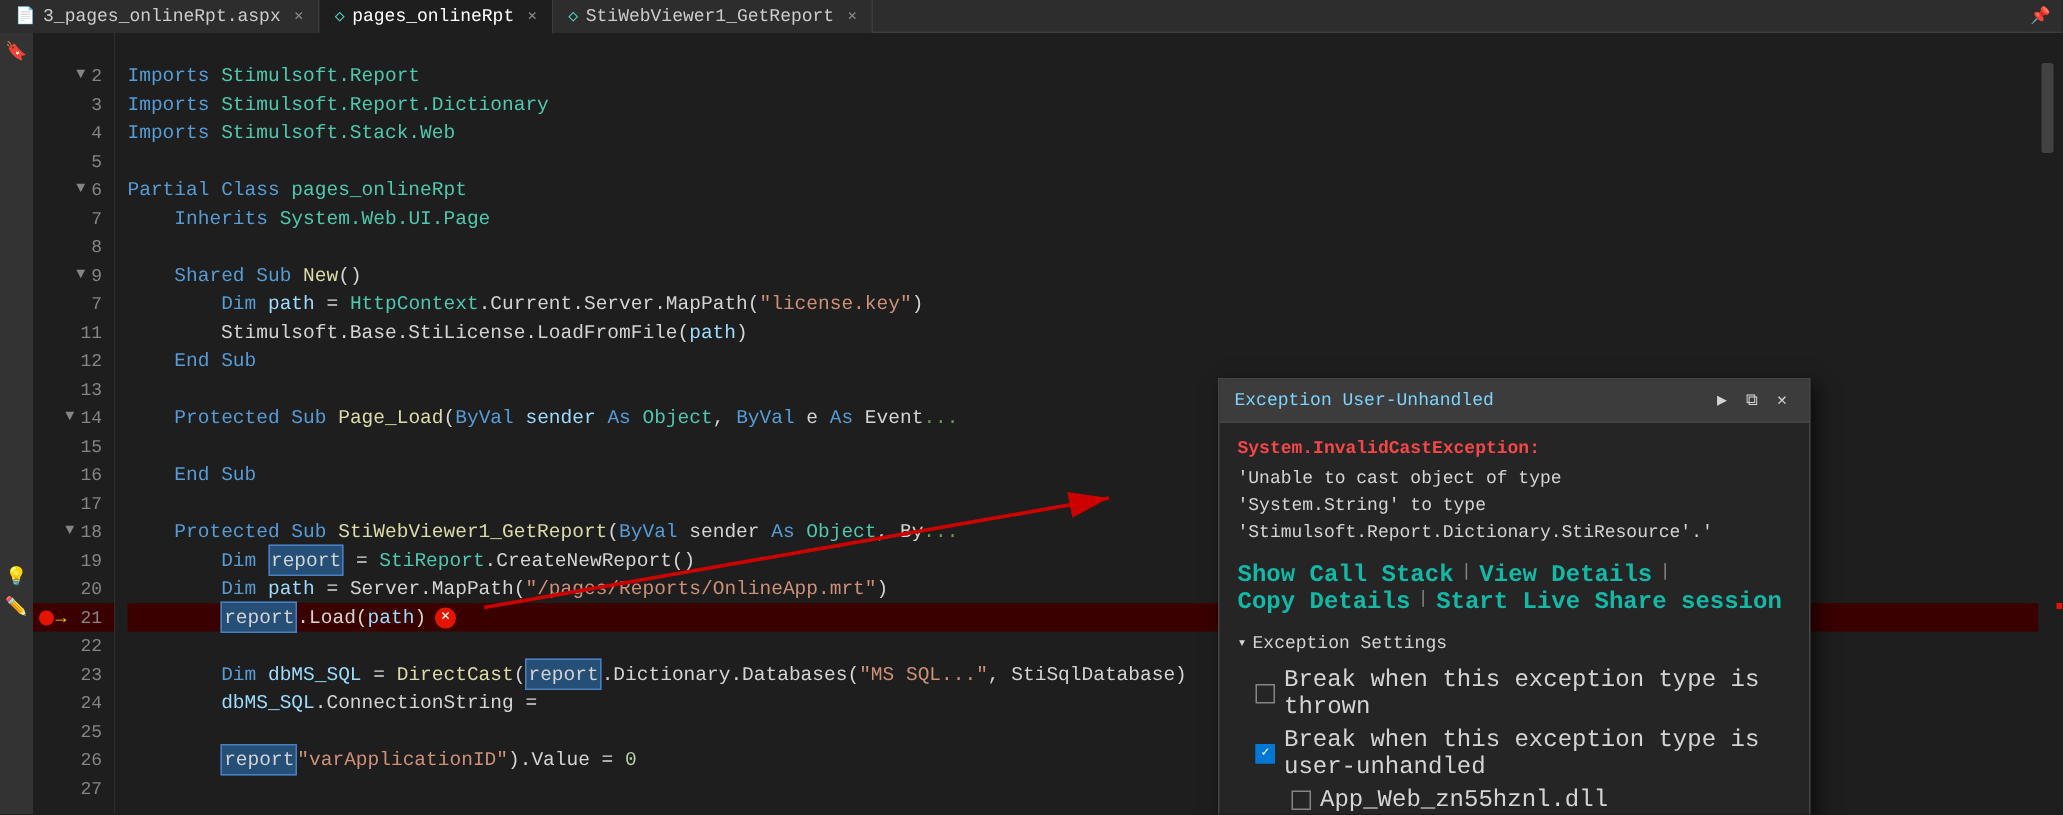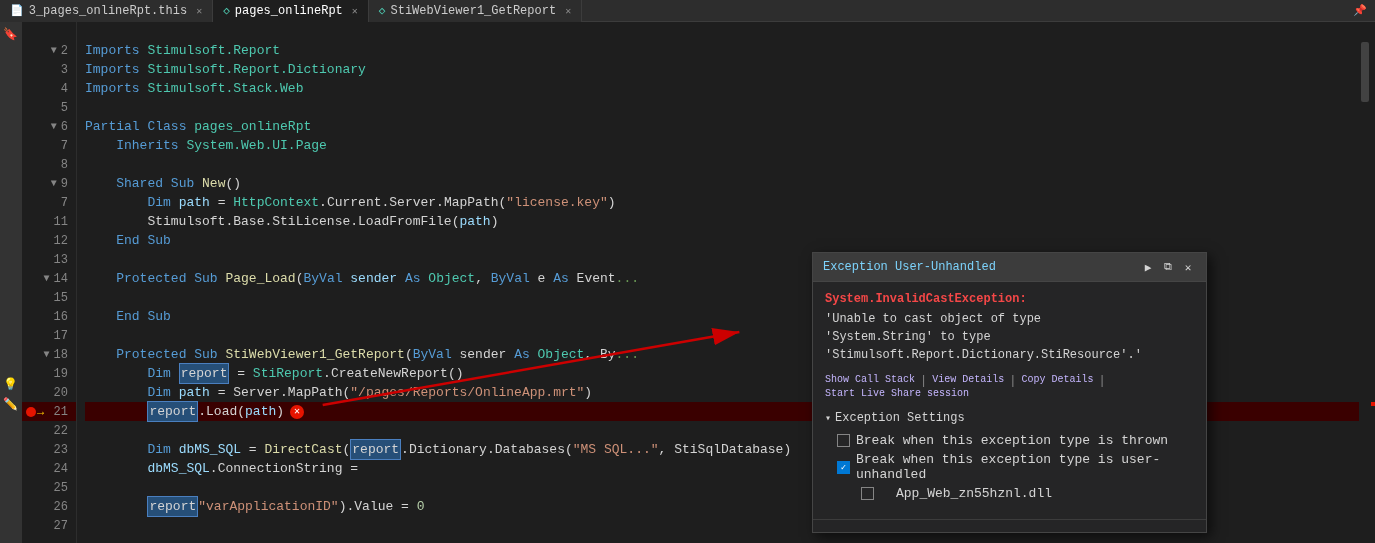--- a/index.html
+++ b/index.html
@@ -169,24 +169,25 @@
       line-height: 1.5;
       margin-bottom: 10px;
     }
     .popup-links {
       display: flex;
       gap: 0;
       margin-bottom: 12px;
       flex-wrap: wrap;
     }
     .popup-link {
-      color: #c4b5fd;
+      color: #14b8a6;
       cursor: pointer;
-      font-size: 10px;
+      font-size: 16px;
       text-decoration: none;
+      font-weight: bold;
     }
     .popup-link-sep {
       color: #858585;
       margin: 0 5px;
       font-size: 12px;
     }
 
     .popup-section-title {
       color: #d4d4d4;
       font-size: 12px;
@@ -218,34 +219,34 @@
       background: #0078d4;
       border-color: #0078d4;
     }
     .cb.checked::after {
       content: '✓';
       color: white;
       font-size: 9px;
     }
     .cb-label {
       color: #d4d4d4;
-      font-size: 13px;
+      font-size: 16px;
     }
 
     .except-label {
       color: #d4d4d4;
       font-size: 12px;
       padding-left: 24px;
       margin-bottom: 4px;
     }
 
     .app-checkbox-row {
       display: flex;
       align-items: center;
-      gap: 22px;
+      gap: 6px;
       padding-left: 36px;
       margin-bottom: 8px;
       font-family: Liberation Mono, monospace;
     }
 
     .popup-footer-links {
       display: flex;
       align-items: center;
       border-top: 1px solid #3c3c3c;
       padding: 6px 12px;
@@ -326,21 +327,21 @@
       pointer-events: none;
       z-index: 98;
     }
   </style>
 </head>
 <body>
 
 <div class="title-bar">
   <div class="title-tab">
     <span style="font-size:11px;">📄</span>
-    <span>3_pages_onlineRpt.this</span>
+    <span>3_pages_onlineRpt.aspx</span>
     <span class="tab-close">✕</span>
   </div>
   <div class="title-tab active">
     <span style="color:#4ec9b0;font-size:11px;">◇</span>
     <span>pages_onlineRpt</span>
     <span class="tab-close">✕</span>
   </div>
   <div class="title-tab" style="margin-left:auto;">
     <span style="color:#4ec9b0;font-size:11px;">◇</span>
     <span>StiWebViewer1_GetReport</span>

